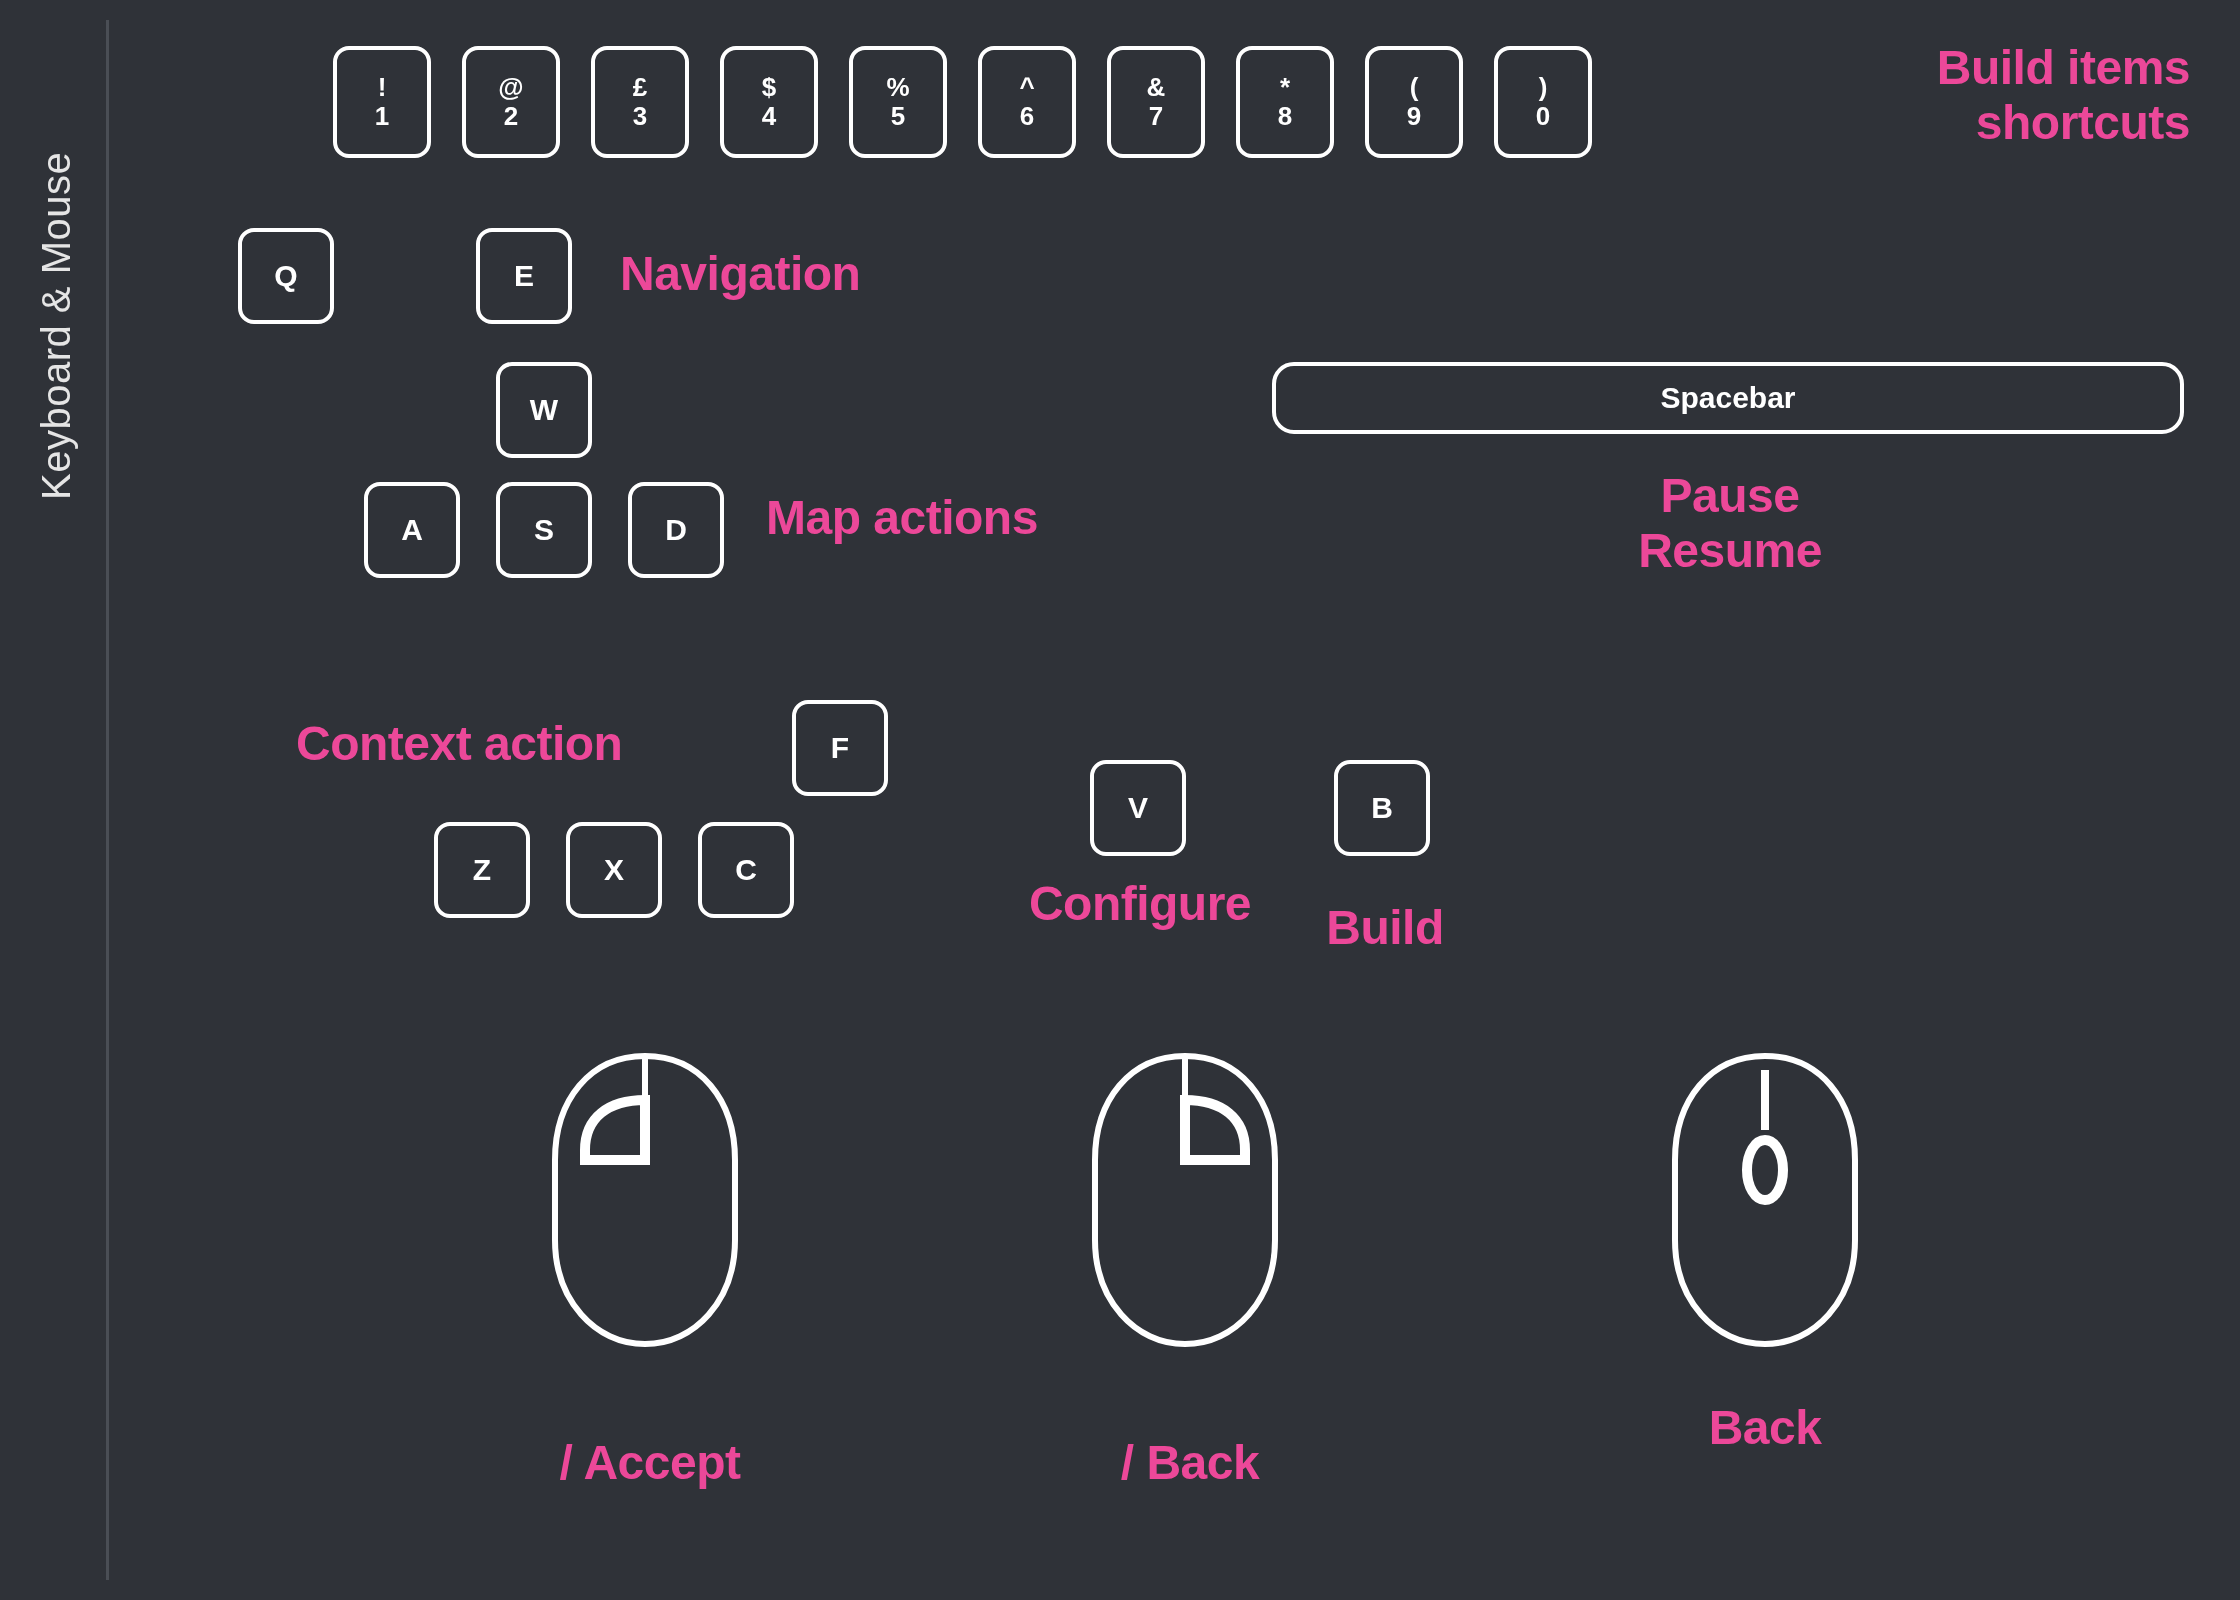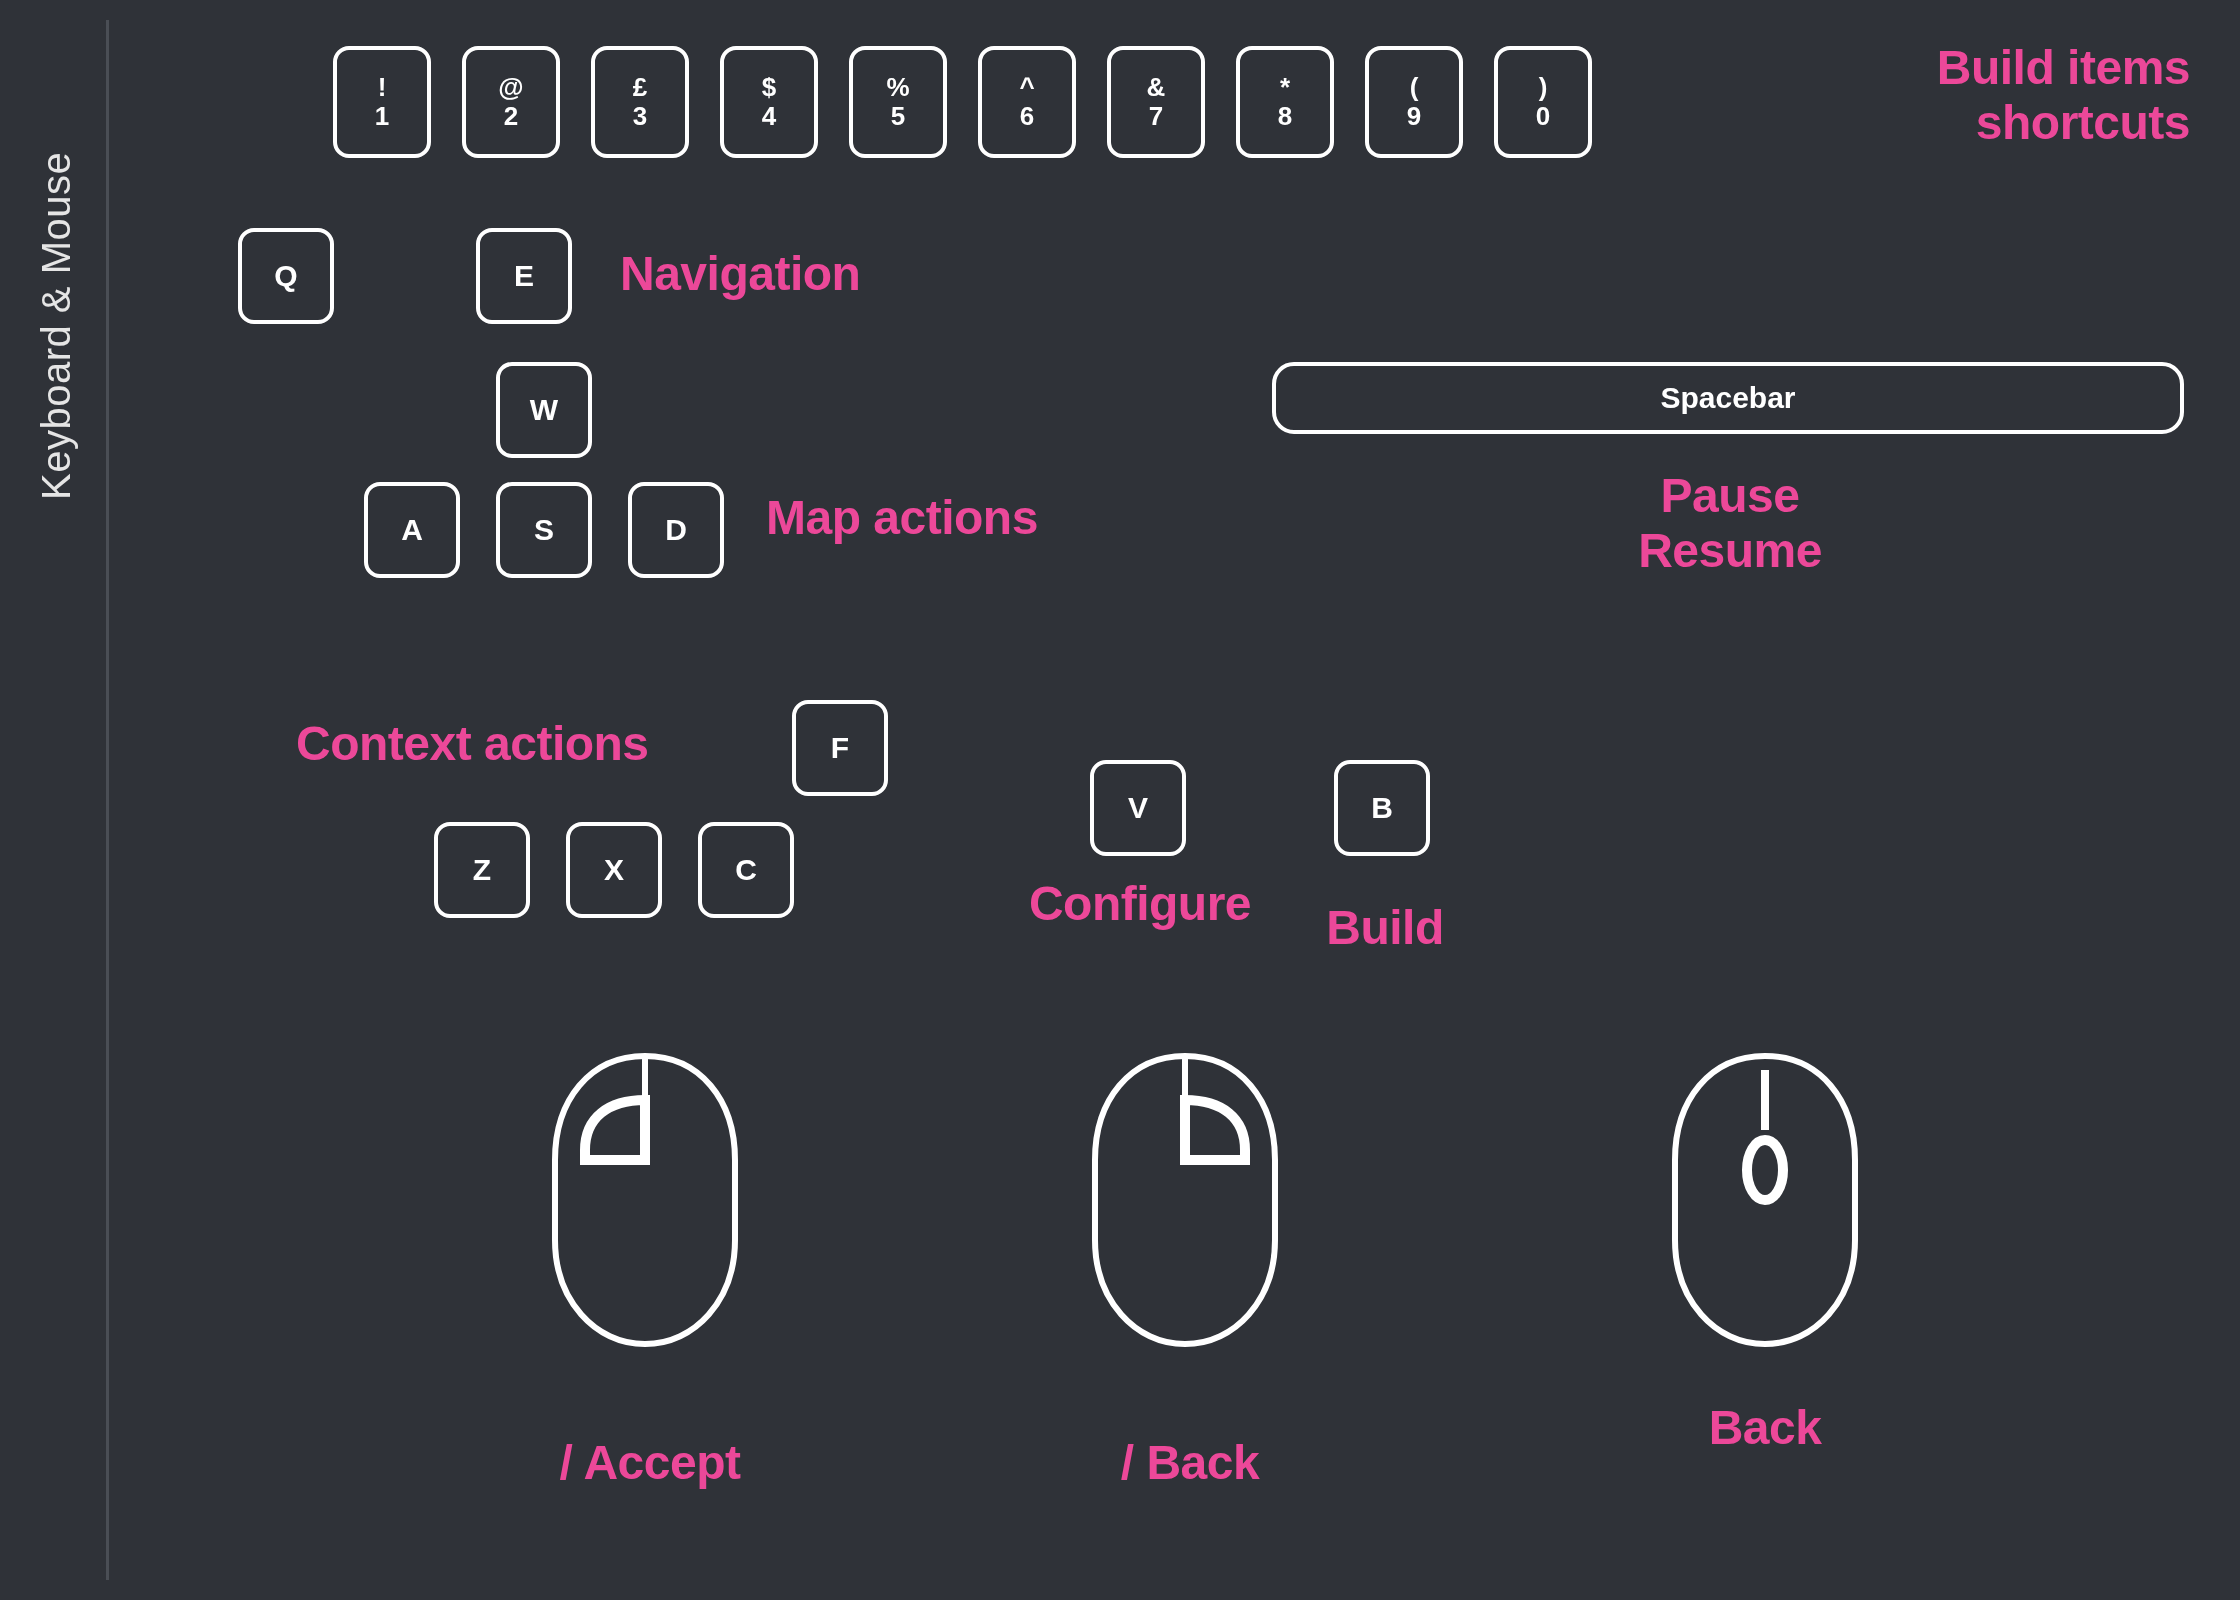--- a/index.html
+++ b/index.html
@@ -131,21 +131,21 @@
 <div class="key single" style="left:496px; top:482px; width:96px; height:96px;">S</div>
 <div class="key single" style="left:628px; top:482px; width:96px; height:96px;">D</div>
 <div class="label" style="left:766px; top:490px;">Map actions</div>
 
 <div class="spacebar" style="left:1272px; top:362px; width:912px; height:72px;">Spacebar</div>
 <div class="label center" style="left:1560px; top:468px; width:340px;">
   <span>Pause</span><br>
   <span>Resume</span>
 </div>
 
-<div class="label" style="left:296px; top:716px;">Context actions</div>
+<div class="label" style="left:296px; top:716px;">Context action</div>
 <div class="key single" style="left:792px; top:700px; width:96px; height:96px;">F</div>
 <div class="key single" style="left:434px; top:822px; width:96px; height:96px;">Z</div>
 <div class="key single" style="left:566px; top:822px; width:96px; height:96px;">X</div>
 <div class="key single" style="left:698px; top:822px; width:96px; height:96px;">C</div>
 
 <div class="key single" style="left:1090px; top:760px; width:96px; height:96px;">V</div>
 <div class="label center" style="left:1010px; top:876px; width:260px;">Configure</div>
 <div class="key single" style="left:1334px; top:760px; width:96px; height:96px;">B</div>
 <div class="label center" style="left:1300px; top:900px; width:170px;">Build</div>
 

